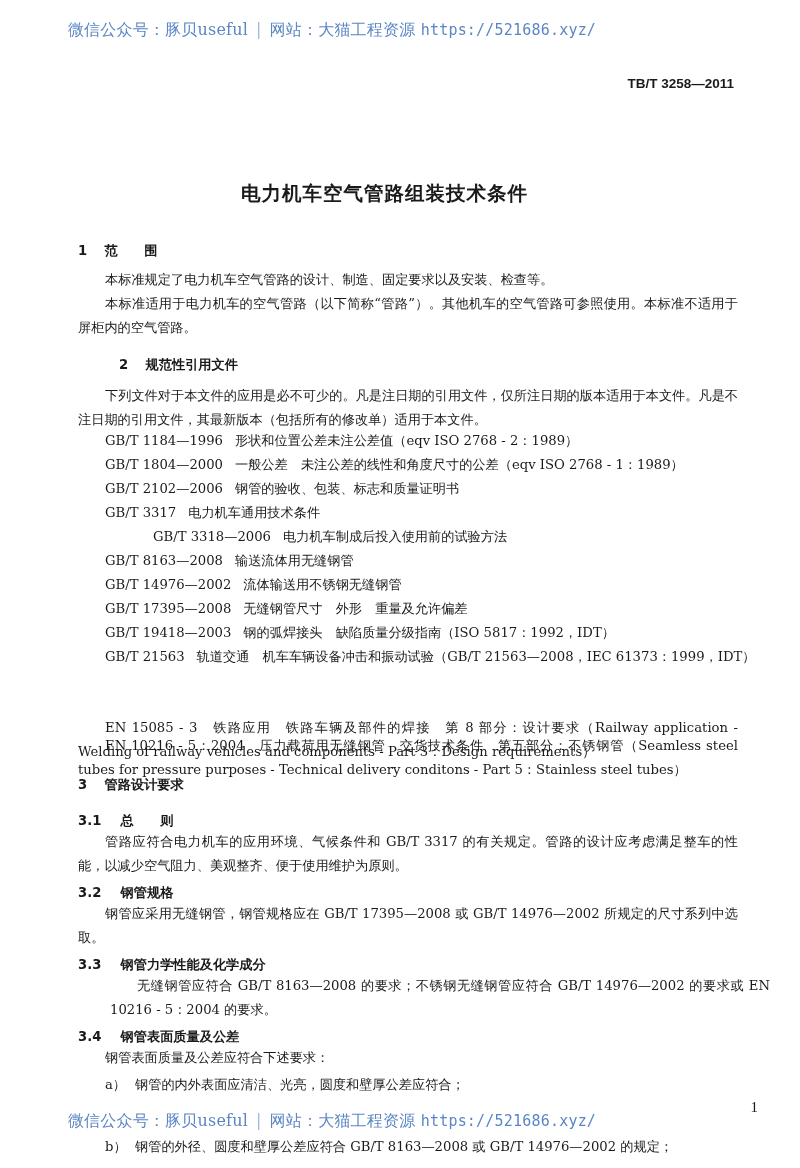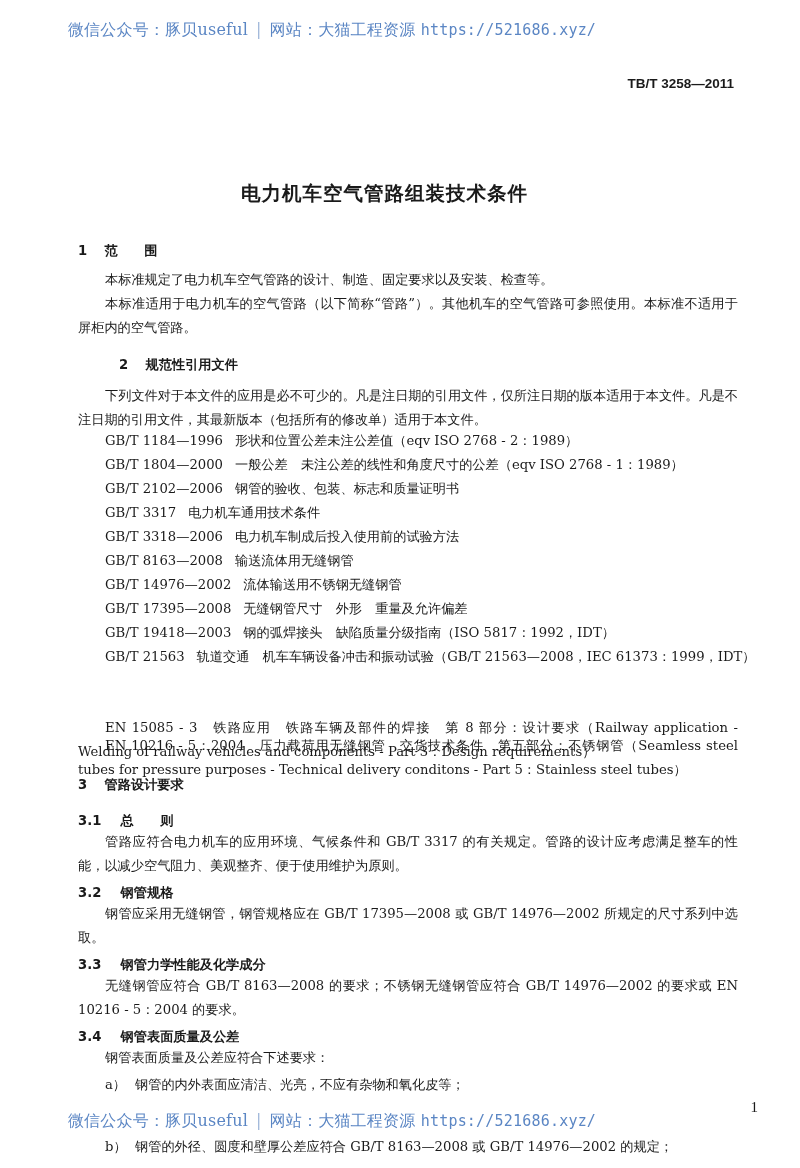--- a/index.html
+++ b/index.html
@@ -70,21 +70,21 @@
   <div class="heading" style="top:114px;margin-left:41px;">
     <span class="num">2</span>
     <span>规范性引用文件</span>
   </div>
   <div class="para indent" style="top:142px;">下列文件对于本文件的应用是必不可少的。凡是注日期的引用文件，仅所注日期的版本适用于本文件。凡是不注日期的引用文件，其最新版本（包括所有的修改单）适用于本文件。</div>
 
   <div class="ref" style="top:190px;"><span class="code">GB/T 1184—1996</span><span>形状和位置公差未注公差值（eqv ISO 2768 - 2：1989）</span></div>
   <div class="ref" style="top:214px;"><span class="code">GB/T 1804—2000</span><span>一般公差　未注公差的线性和角度尺寸的公差（eqv ISO 2768 - 1：1989）</span></div>
   <div class="ref" style="top:238px;"><span class="code">GB/T 2102—2006</span><span>钢管的验收、包装、标志和质量证明书</span></div>
   <div class="ref" style="top:262px;"><span class="code">GB/T 3317</span><span>电力机车通用技术条件</span></div>
-  <div class="ref" style="top:286px;"><span class="code">GB/T 3318—2006</span><span>电力机车制成后投入使用前的试验方法</span></div>
+  <div class="ref" style="top:286px;margin-left:48px;"><span class="code">GB/T 3318—2006</span><span>电力机车制成后投入使用前的试验方法</span></div>
   <div class="ref" style="top:310px;"><span class="code">GB/T 8163—2008</span><span>输送流体用无缝钢管</span></div>
   <div class="ref" style="top:334px;"><span class="code">GB/T 14976—2002</span><span>流体输送用不锈钢无缝钢管</span></div>
   <div class="ref" style="top:358px;"><span class="code">GB/T 17395—2008</span><span>无缝钢管尺寸　外形　重量及允许偏差</span></div>
   <div class="ref" style="top:382px;"><span class="code">GB/T 19418—2003</span><span>钢的弧焊接头　缺陷质量分级指南（ISO 5817：1992，IDT）</span></div>
   <div class="ref" style="top:406px;"><span class="code">GB/T 21563</span><span>轨道交通　机车车辆设备冲击和振动试验（GB/T 21563—2008，IEC 61373：1999，IDT）</span></div>
 
   <div class="wide indent" style="top:444px;margin-top:48px;">EN 10216 - 5：2004　压力载荷用无缝钢管　交货技术条件　第五部分：不锈钢管（Seamless steel tubes for pressure purposes - Technical delivery conditons - Part 5：Stainless steel tubes）</div>
   <div class="wide indent" style="top:474px;">EN 15085 - 3　铁路应用　铁路车辆及部件的焊接　第 8 部分：设计要求（Railway application - Welding of railway vehicles and components - Part 3：Design requirements）</div>
 
   <div class="heading" style="top:534px;">
@@ -101,29 +101,29 @@
   <div class="heading" style="top:642px;">
     <span class="num sub">3.2</span>
     <span>钢管规格</span>
   </div>
   <div class="para indent" style="top:660px;">钢管应采用无缝钢管，钢管规格应在 GB/T 17395—2008 或 GB/T 14976—2002 所规定的尺寸系列中选取。</div>
 
   <div class="heading" style="top:714px;">
     <span class="num sub">3.3</span>
     <span>钢管力学性能及化学成分</span>
   </div>
-  <div class="para indent" style="top:732px;">无缝钢管应符合 GB/T 8163—2008 的要求；不锈钢无缝钢管应符合 GB/T 14976—2002 的要求或 EN 10216 - 5：2004 的要求。</div>
+  <div class="para indent" style="top:732px;margin-left:32px;">无缝钢管应符合 GB/T 8163—2008 的要求；不锈钢无缝钢管应符合 GB/T 14976—2002 的要求或 EN 10216 - 5：2004 的要求。</div>
 
   <div class="heading" style="top:786px;">
     <span class="num sub">3.4</span>
     <span>钢管表面质量及公差</span>
   </div>
   <div class="para indent" style="top:804px;">钢管表面质量及公差应符合下述要求：</div>
   <div class="list-item" style="top:834px;">
-    <span class="marker">a）</span><span>钢管的内外表面应清洁、光亮，不应有杂物和氧化皮等；</span>
+    <span class="marker">a）</span><span>钢管的内外表面应清洁、光亮，圆度和壁厚公差应符合；</span>
   </div>
   <div class="list-item" style="top:896px;">
     <span class="marker">b）</span><span>钢管的外径、圆度和壁厚公差应符合 GB/T 8163—2008 或 GB/T 14976—2002 的规定；</span>
   </div>
 </div>
 
 <div class="page-number">1</div>
 
 <div class="watermark wm-bottom">
   <span>微信公众号：豚贝useful</span><span class="sep">|</span><span>网站：大猫工程资源</span>

